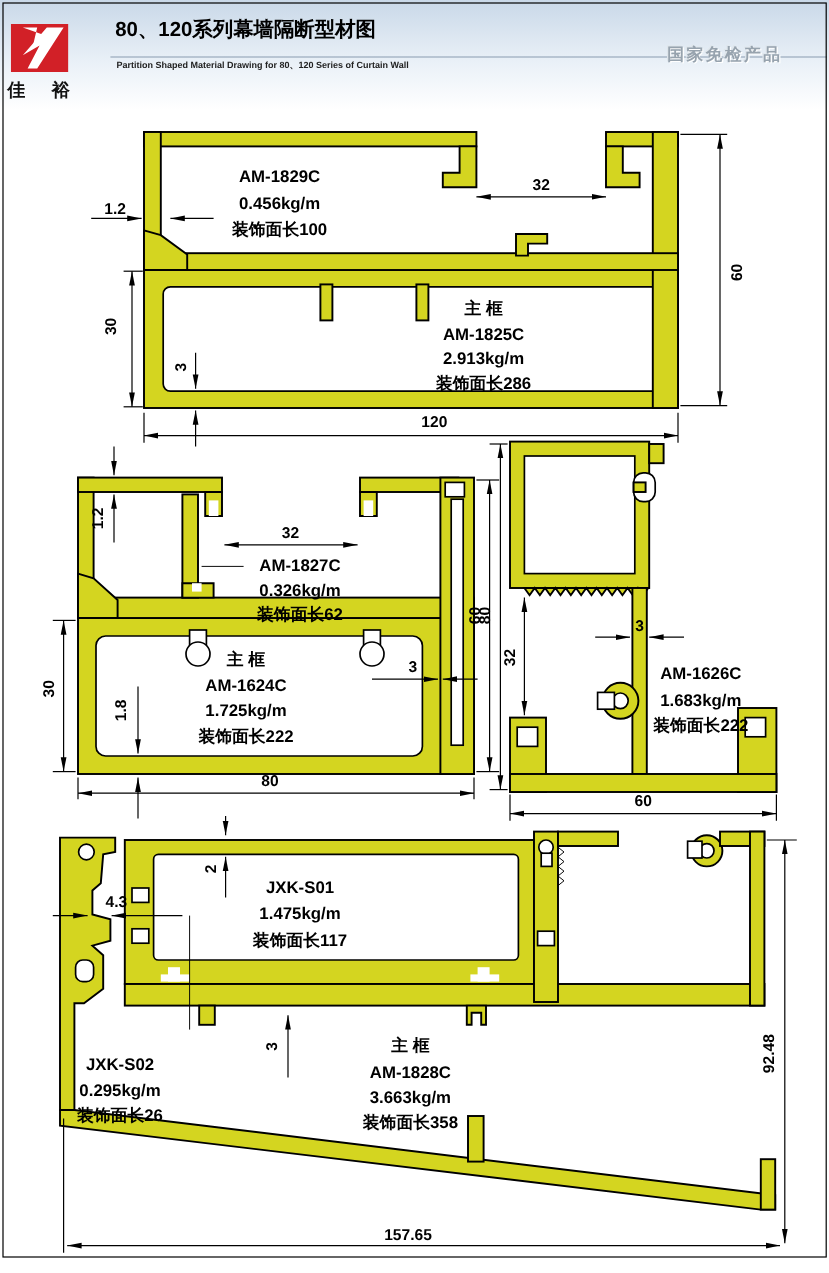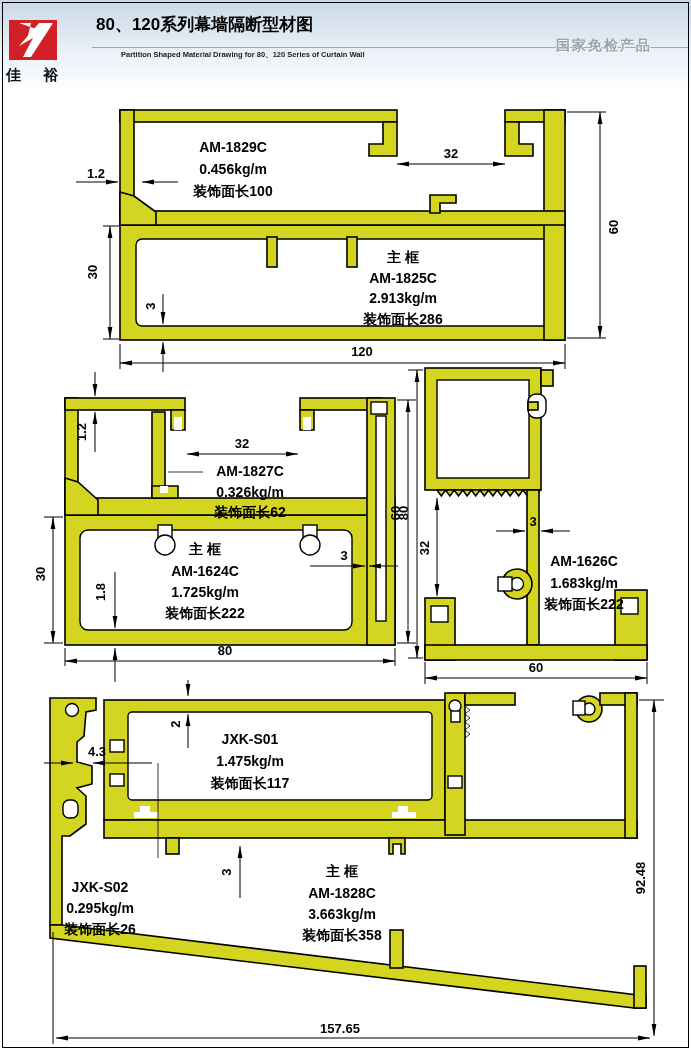--- a/index.html
+++ b/index.html
@@ -5,21 +5,21 @@
   html,body{margin:0;padding:0;background:#fff;font-family:"Liberation Sans",sans-serif;}
   #page{position:relative;width:691px;height:1061px;background:#fff;overflow:hidden;}
   #frame{position:absolute;left:2px;top:2px;width:685px;height:1044px;border:1.5px solid #000;pointer-events:none;}
   
   #header{position:absolute;left:0;top:0;width:691px;height:92px;
     background:linear-gradient(180deg,#c9d8e8 0%,#e9f0f7 55%,#ffffff 100%);}
   #logo{position:absolute;left:9px;top:20px;width:48px;height:40px;}
   #logo-chars{position:absolute;left:6px;top:66px;width:56px;text-align:center;
     font-weight:bold;font-size:15px;letter-spacing:9px;color:#111;white-space:nowrap;}
   #title{position:absolute;left:96px;top:13px;font-size:17px;font-weight:bold;color:#000;white-space:nowrap;}
-  #subtitle{position:absolute;left:97px;top:50px;font-size:7.5px;font-weight:bold;color:#222;white-space:nowrap;margin-left:24px;}
+  #subtitle{position:absolute;left:97px;top:50px;font-size:7.5px;font-weight:bold;color:#222;white-space:nowrap;}
   #hline{position:absolute;left:92px;top:47px;width:597px;height:0;border-top:1px solid #98aabb;}
   #watermark{position:absolute;left:556px;top:37px;font-size:14px;font-weight:bold;color:#97a3ae;
     letter-spacing:2px;text-shadow:1px 1px 0 #fff, -1px -1px 0 #dfe6ec;filter:blur(.4px);}
   
   svg{position:absolute;left:0;top:0;}
   .al{fill:#d4d520;stroke:#000;stroke-width:1.6;}
   .cut{fill:#ffffff;stroke:#000;stroke-width:1.4;}
   .cut0{fill:#ffffff;stroke:none;}
   .dl{stroke:#000;stroke-width:1;fill:none;}
   .thin{stroke:#000;stroke-width:.8;fill:none;}

